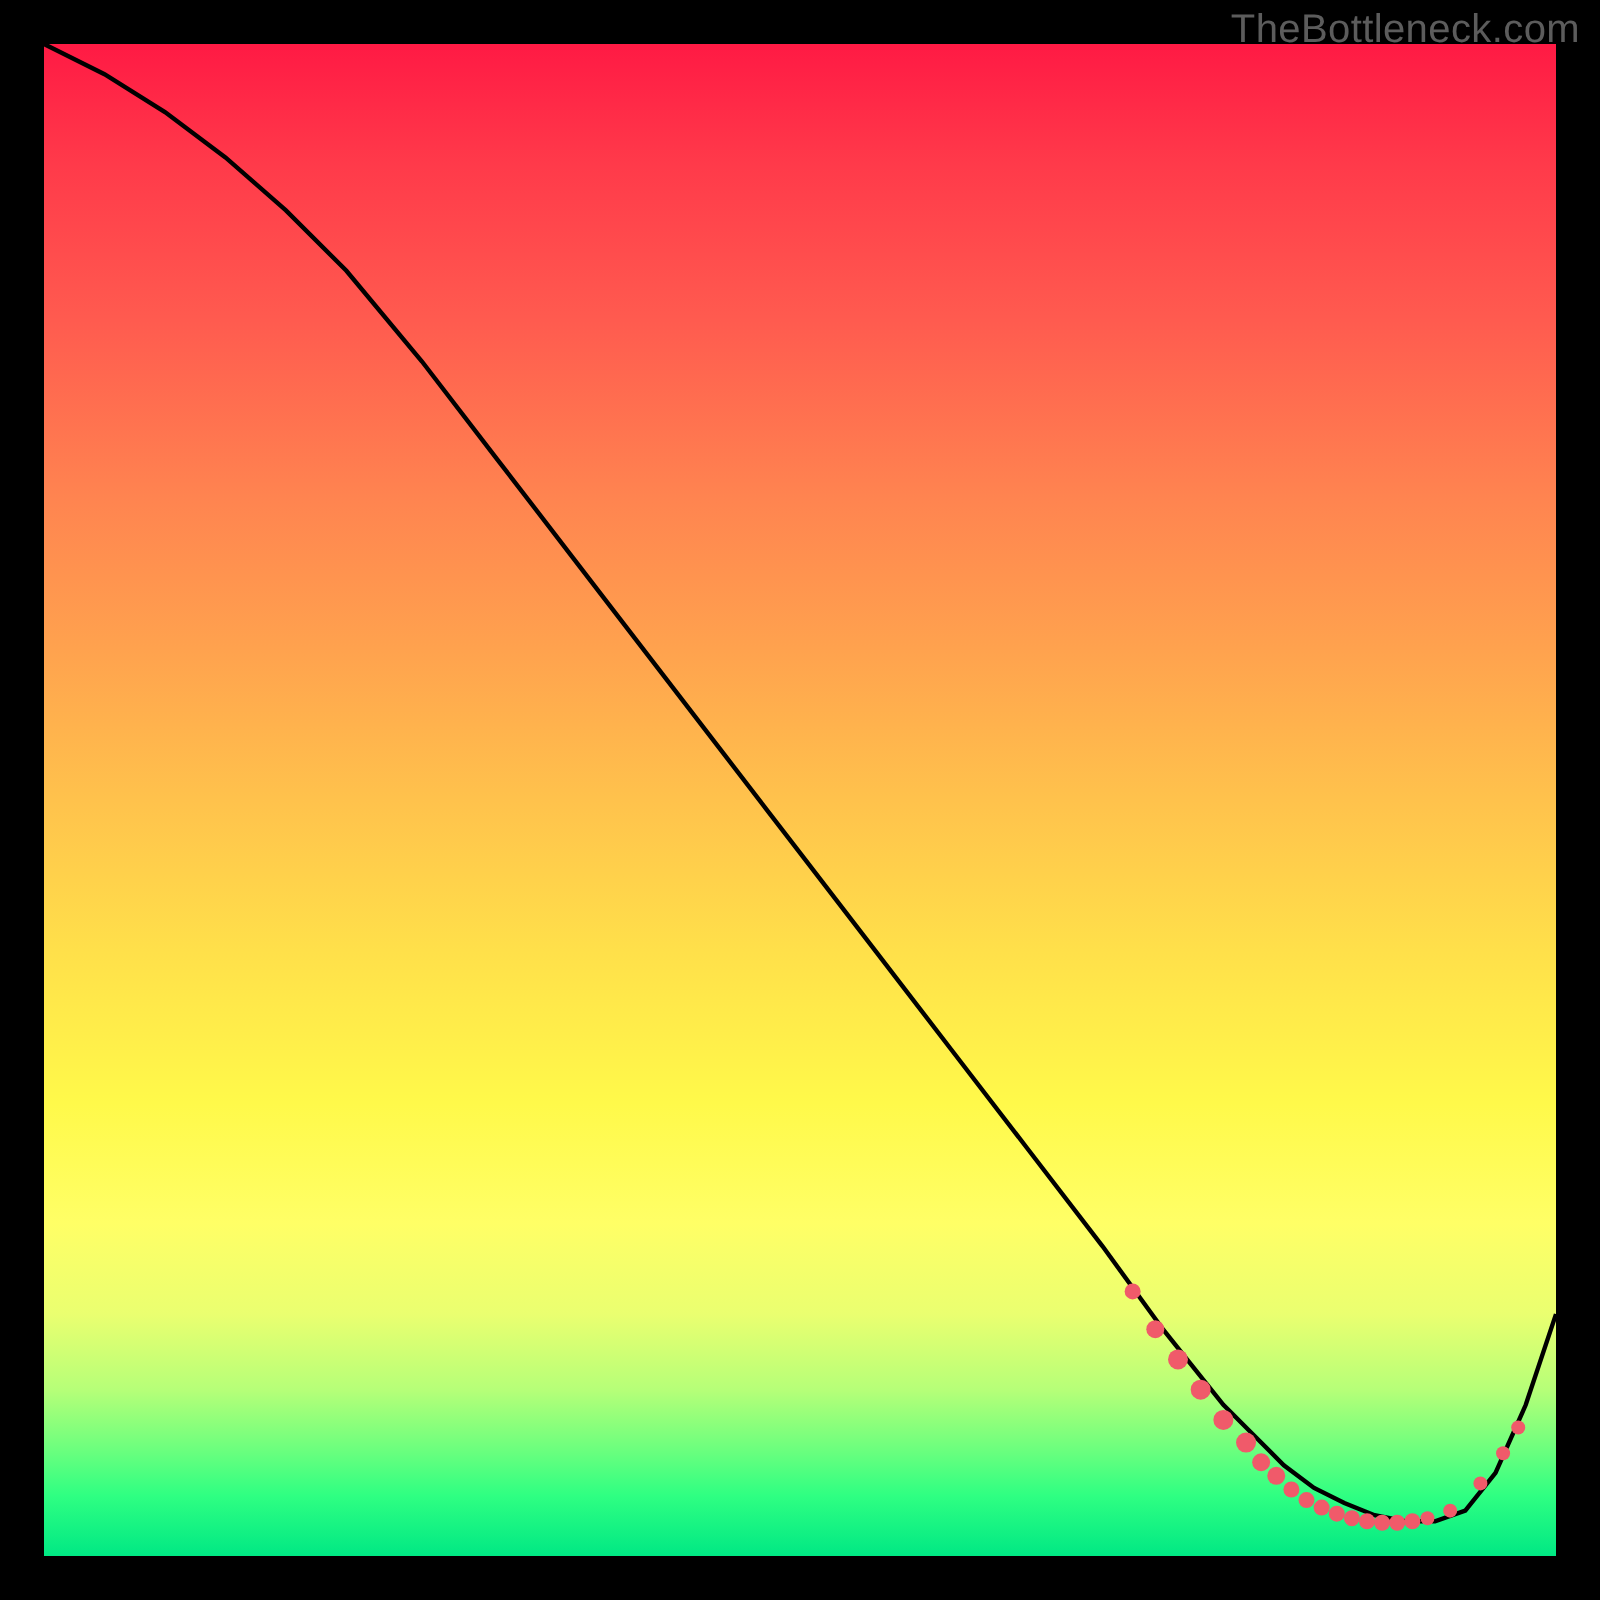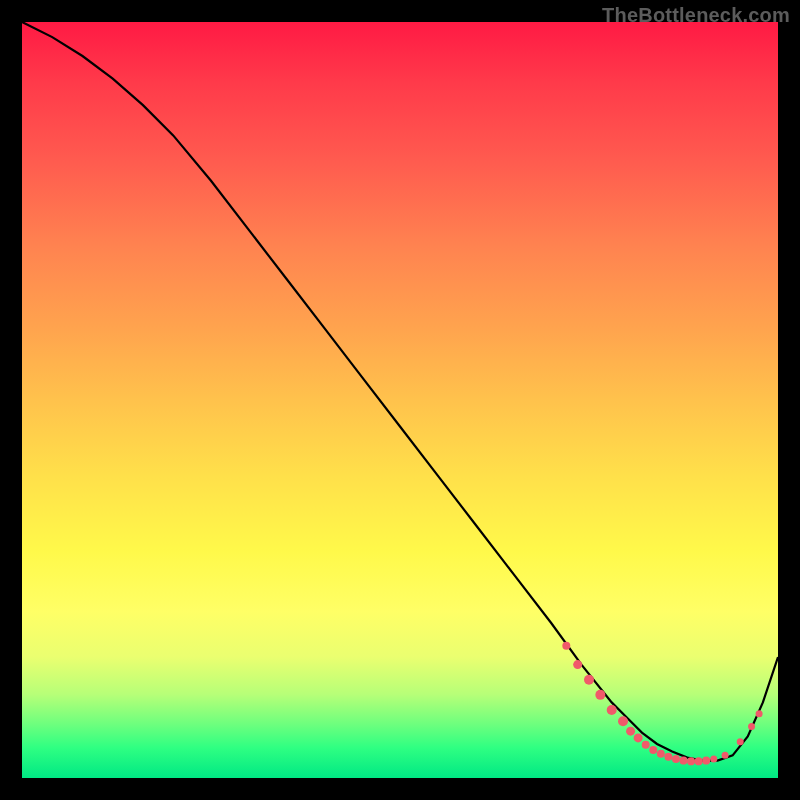--- a/index.html
+++ b/index.html
@@ -40,21 +40,21 @@
       #2fff82 96%,
       #00e884 100%
     );
   }
   .watermark {
     position: absolute;
     top: 4px;
     right: 10px;
     color: #5c5c5c;
     font-size: 20px;
-    font-weight: 700;
+    font-weight: 400;
     letter-spacing: 0.2px;
     user-select: none;
   }
   svg.overlay {
     position: absolute;
     left: 0;
     top: 0;
     width: 756px;
     height: 756px;
   }

